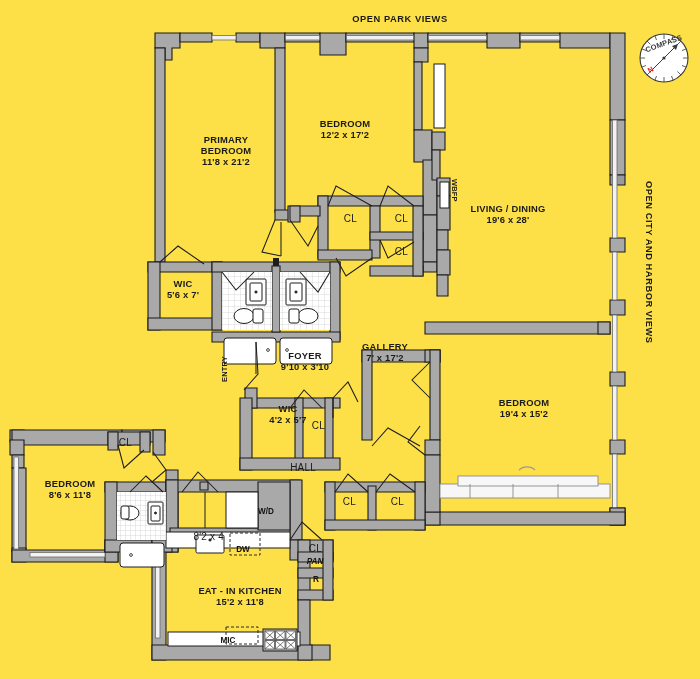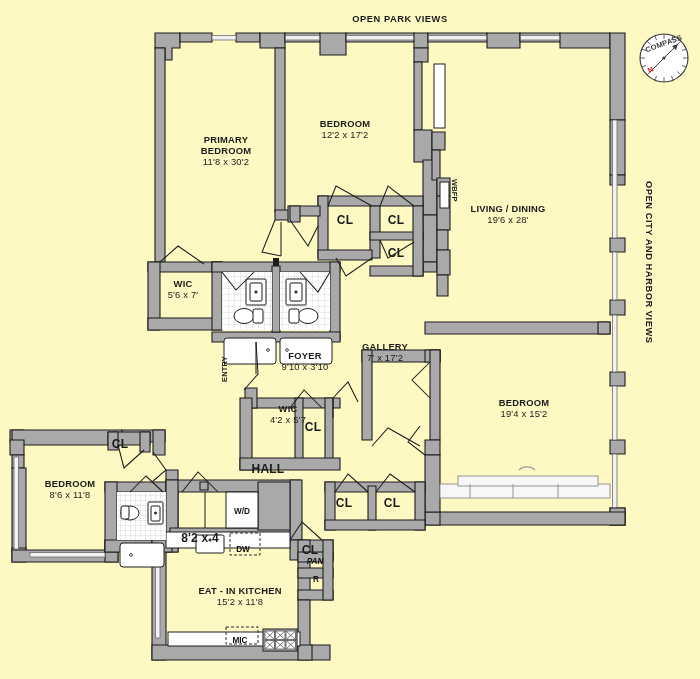--- a/index.html
+++ b/index.html
@@ -1,22 +1,22 @@
 <!DOCTYPE html>
 <html><head>
 <meta charset="utf-8">
 <style>
   html,body{margin:0;padding:0;background:#ffffff;}
   body{width:700px;height:679px;font-family:"Liberation Sans",sans-serif;overflow:hidden;}
-  #stage{position:relative;width:700px;height:679px;background:#fef9c3;}
+  #stage{position:relative;width:700px;height:679px;background:#fde047;}
   svg#plan{position:absolute;left:0;top:0;width:700px;height:679px;display:block;}
   .lbl{position:absolute;font-family:"Liberation Sans",sans-serif;color:#1a1a1a;text-align:center;line-height:1.18;white-space:pre;letter-spacing:.2px;}
   .rm{font-size:9.4px;font-weight:700;}
-  .rmdim{font-size:9.4px;font-weight:400;}
-  .sm{font-size:12px;font-weight:700;}
+  .rmdim{font-size:9.4px;font-weight:700;}
+  .sm{font-size:10px;font-weight:400;text-align:right;}
   .tiny{font-size:7.4px;font-weight:700;}
   .view{font-size:9.3px;font-weight:700;letter-spacing:.55px;color:#1a1a1a;}
   .vert{writing-mode:vertical-rl;text-orientation:mixed;}
   .vert-up{writing-mode:vertical-rl;transform:rotate(180deg);}
   .boxlbl{position:absolute;font-size:8.2px;font-weight:700;color:#111;text-align:center;}
 </style>
 </head>
 <body>
 
 <div id="stage">
@@ -390,21 +390,21 @@
 
   <div class="lbl sm" style="left:220px;top:462px;width:96px;">HALL</div>
 
   <div class="lbl sm" style="left:176px;top:503px;width:48px;margin-top:28px;">8'2 x 4</div>
 
   <div class="lbl tiny" style="left:643px;top:40px;width:42px;color:#3a3a3a;transform:rotate(-20deg);">COMPASS</div>
   <div class="lbl tiny" style="left:645px;top:66px;width:12px;color:#e02020;transform:rotate(-30deg);">N</div>
 
   <div id="room-labels">
       <div class="lbl rm" style="left: 171px; top: 134px; width: 110px;"><div>PRIMARY
-BEDROOM</div><div class="rmdim">11'8 x 30'2</div></div>
+BEDROOM</div><div class="rmdim">11'8 x 21'2</div></div>
       <div class="lbl rm" style="left: 295px; top: 118px; width: 100px;"><div>BEDROOM</div><div class="rmdim">12'2 x 17'2</div></div>
       <div class="lbl rm" style="left: 443px; top: 175px; width: 130px; margin-top: 28px;"><div>LIVING / DINING</div><div class="rmdim">19'6 x 28'</div></div>
       <div class="lbl rm" style="left: 152px; top: 278px; width: 62px;"><div>WIC</div><div class="rmdim">5'6 x 7'</div></div>
       <div class="lbl rm" style="left: 254px; top: 350px; width: 102px;"><div>FOYER</div><div class="rmdim">9'10 x 3'10</div></div>
       <div class="lbl rm" style="left: 340px; top: 341px; width: 90px;"><div>GALLERY</div><div class="rmdim">7' x 17'2</div></div>
       <div class="lbl rm" style="left: 474px; top: 397px; width: 100px;"><div>BEDROOM</div><div class="rmdim">19'4 x 15'2</div></div>
       <div class="lbl rm" style="left: 255px; top: 403px; width: 66px;"><div>WIC</div><div class="rmdim">4'2 x 5'7</div></div>
       <div class="lbl rm" style="left: 22px; top: 478px; width: 96px;"><div>BEDROOM</div><div class="rmdim">8'6 x 11'8</div></div>
       <div class="lbl rm" style="left: 180px; top: 585px; width: 120px;"><div>EAT - IN KITCHEN</div><div class="rmdim">15'2 x 11'8</div></div>
     </div>
@@ -412,20 +412,20 @@
       <div class="lbl sm" style="left: 333px; top: 213px; width: 24px;">CL</div>
       <div class="lbl sm" style="left: 384px; top: 213px; width: 24px;">CL</div>
       <div class="lbl sm" style="left: 384px; top: 246px; width: 24px;">CL</div>
       <div class="lbl sm" style="left: 301px; top: 420px; width: 24px;">CL</div>
       <div class="lbl sm" style="left: 332px; top: 496px; width: 24px;">CL</div>
       <div class="lbl sm" style="left: 380px; top: 496px; width: 24px;">CL</div>
       <div class="lbl sm" style="left: 108px; top: 437px; width: 24px;">CL</div>
       <div class="lbl sm" style="left: 298px; top: 543px; width: 24px;">CL</div>
     </div>
   <div id="appliance-labels">
-      <div class="boxlbl" style="left: 228px; top: 501px; width: 28px; height: 22px; line-height: 22px;">W/D</div>
+      <div class="boxlbl" style="left: 228px; top: 501px; width: 28px; height: 22px; line-height: 22px; padding-left: 24px;">W/D</div>
       <div class="boxlbl" style="left: 232px; top: 541px; width: 22px; height: 17px; line-height: 17px;">DW</div>
-      <div class="boxlbl" style="left: 228px; top: 634px; width: 24px; height: 14px; line-height: 14px; text-align: center;">MIC</div>
+      <div class="boxlbl" style="left: 216px; top: 634px; width: 24px; height: 14px; line-height: 14px; text-align: center;">MIC</div>
       <div class="boxlbl" style="left: 303px; top: 555px; width: 24px; height: 14px; line-height: 14px; font-style: italic;">PAN</div>
       <div class="boxlbl" style="left: 308px; top: 573px; width: 16px; height: 14px; line-height: 14px;">R</div>
     </div>
 
 </div>
 
 </body></html>

